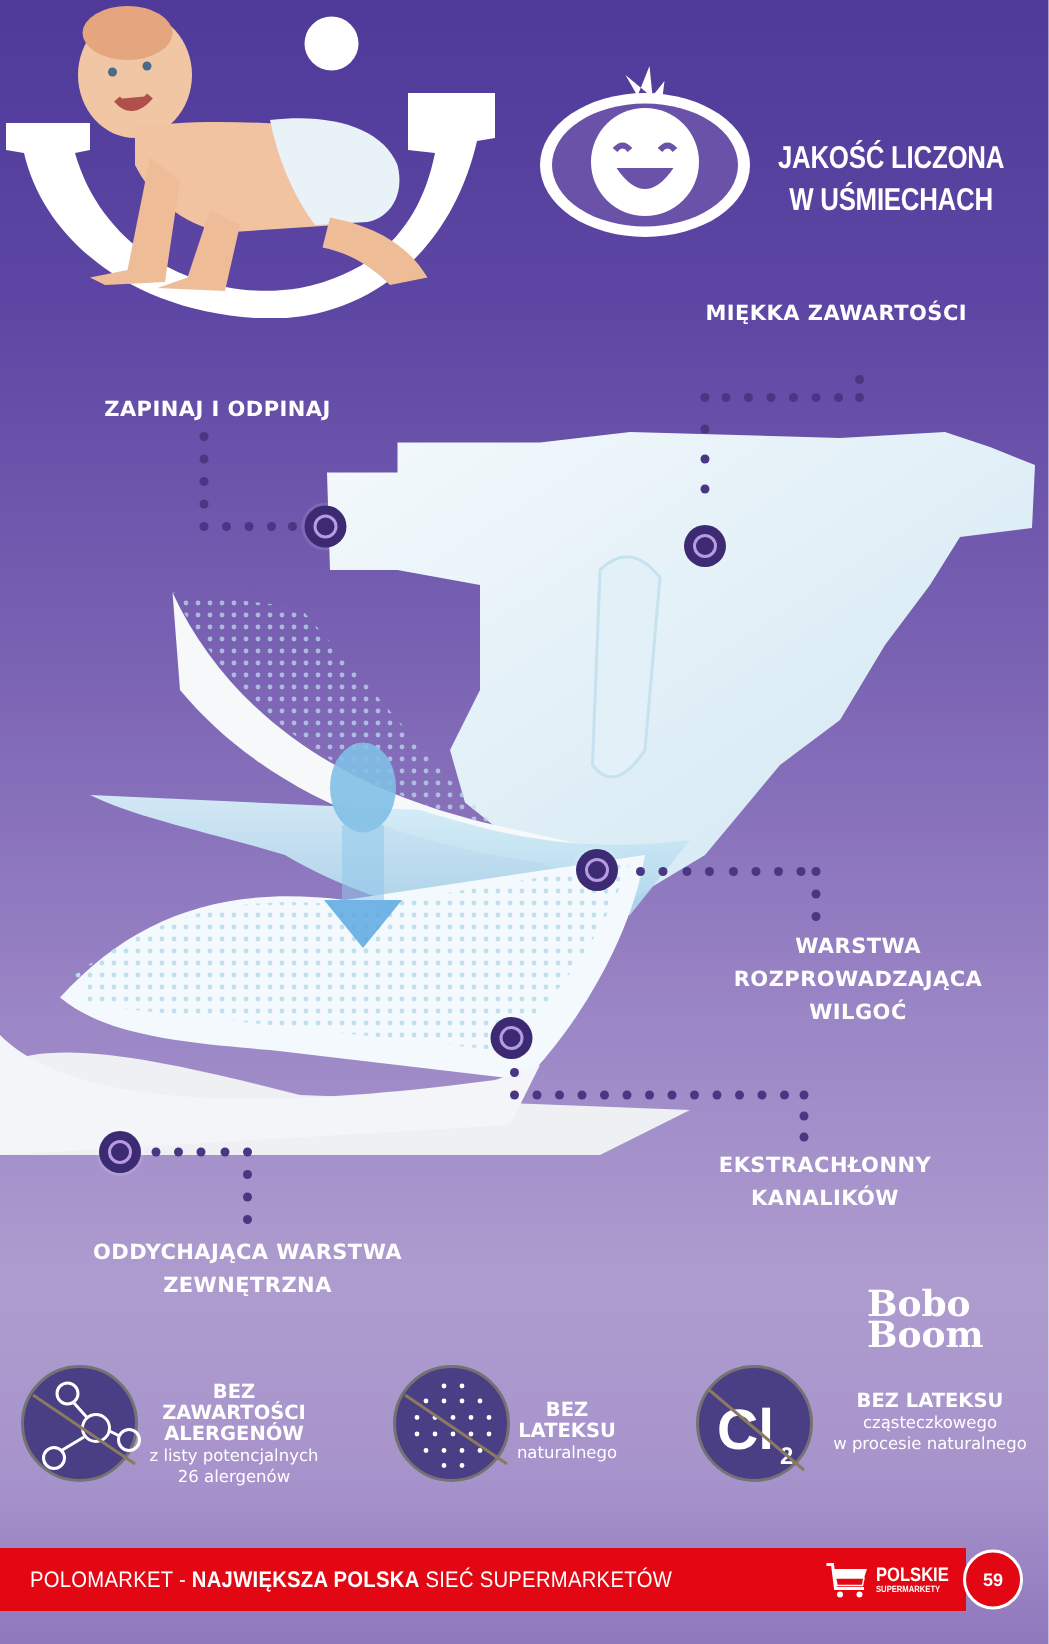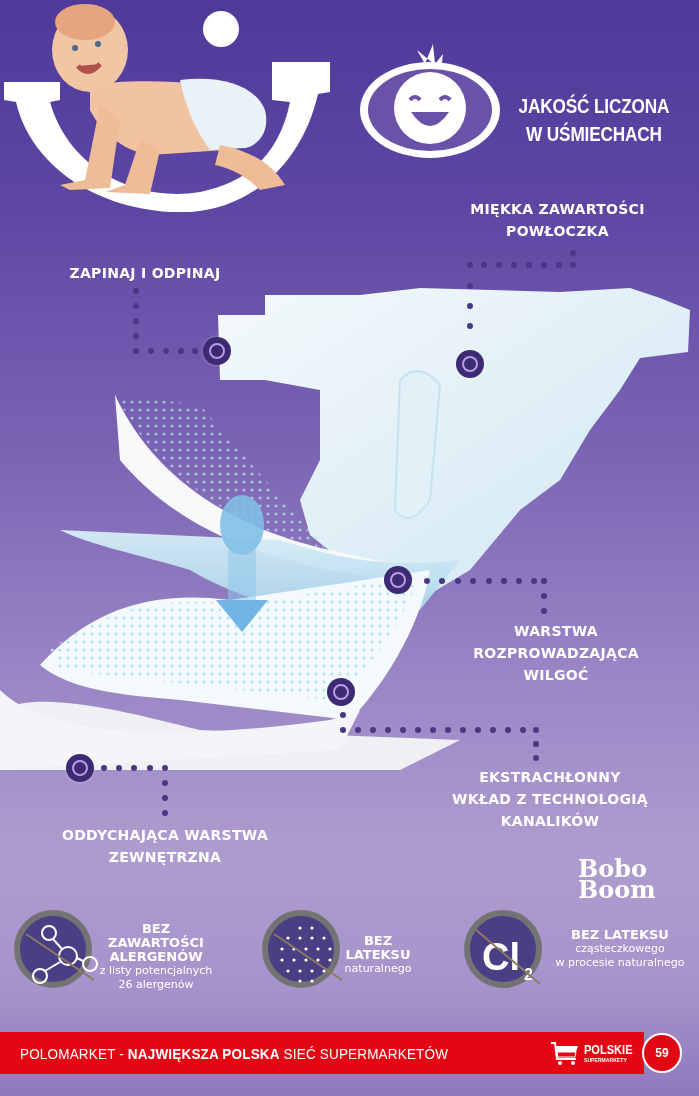--- a/index.html
+++ b/index.html
@@ -45,21 +45,21 @@
   .marker::after {
     content: ""; position: absolute; left: 6px; top: 6px; width: 12px; height: 12px;
     border-radius: 50%; border: 2px solid #b79be3;
   }
 
   .diaper { left: 0; top: 270px; width: 699px; height: 500px; }
 
   
   .feature-icon {
     position: absolute; width: 78px; height: 78px; border-radius: 50%;
-    background: #4a3e85; border: 6px solid #737373;
+    background: #4a3e85; border: 2px solid #737373;
   }
   .feature-text {
     position: absolute; text-align: center; color: #fff;
     font-family: "DejaVu Sans", sans-serif; font-size: 11px; line-height: 14px;
   }
   .feature-text b { display: block; font-size: 13px; }
 
   .brand {
     left: 578px; top: 858px; width: 80px;
     font-family: "DejaVu Serif", serif; font-weight: bold; font-size: 24px;
@@ -116,21 +116,20 @@
   <path d="M85 58 Q90 52 95 58" stroke="#6a52a8" stroke-width="4" fill="none"></path>
   <path d="M56 70 Q75 98 94 70 Z" fill="#6a52a8"></path>
 </svg>
 <div class="abs headline">
   <div>JAKOŚĆ LICZONA</div>
   <div>W UŚMIECHACH</div>
 </div>
 
 <div class="abs label" style="left:440px;top:198px;width:235px;">
   <div>MIĘKKA ZAWARTOŚCI</div>
-  <div>POWŁOCZKA</div>
 </div>
 
 <div class="abs label" style="left:40px;top:262px;width:210px;">
   <div>ZAPINAJ I ODPINAJ</div>
 </div>
 
 <svg class="abs diaper" viewBox="0 0 699 500">
   <defs>
     <linearGradient id="dg1" x1="0" y1="0" x2="1" y2="1">
       <stop offset="0" stop-color="#f4f9fc"></stop>
@@ -201,21 +200,21 @@
   <span class="dot" style="left:486px;top:578px"></span>
   <span class="dot" style="left:501px;top:578px"></span>
   <span class="dot" style="left:516px;top:578px"></span>
   <span class="dot" style="left:531px;top:578px"></span>
   <span class="dot" style="left:541px;top:578px"></span>
   <span class="dot" style="left:541px;top:593px"></span>
   <span class="dot" style="left:541px;top:608px"></span>
 </div>
 <div class="marker" style="left:384px;top:566px"></div>
 
-<div class="label abs" style="left:436px;top:620px;width:240px;">
+<div class="label abs" style="left:452px;top:620px;width:240px;">
   <div>WARSTWA</div>
   <div>ROZPROWADZAJĄCA</div>
   <div>WILGOĆ</div>
 </div>
 
 <div class="marker" style="left:327px;top:678px"></div>
 <div class="dots">
   <span class="dot" style="left:340px;top:712px"></span>
   <span class="dot" style="left:340px;top:727px"></span>
   <span class="dot" style="left:355px;top:727px"></span>
@@ -230,21 +229,20 @@
   <span class="dot" style="left:490px;top:727px"></span>
   <span class="dot" style="left:505px;top:727px"></span>
   <span class="dot" style="left:520px;top:727px"></span>
   <span class="dot" style="left:533px;top:727px"></span>
   <span class="dot" style="left:533px;top:741px"></span>
   <span class="dot" style="left:533px;top:755px"></span>
 </div>
 
 <div class="label abs" style="left:420px;top:766px;width:260px;">
   <div>EKSTRACHŁONNY</div>
-  <div>WKŁAD Z TECHNOLOGIĄ</div>
   <div>KANALIKÓW</div>
 </div>
 
 <div class="marker" style="left:66px;top:754px"></div>
 <div class="dots">
   <span class="dot" style="left:101px;top:765px"></span>
   <span class="dot" style="left:116px;top:765px"></span>
   <span class="dot" style="left:131px;top:765px"></span>
   <span class="dot" style="left:147px;top:765px"></span>
   <span class="dot" style="left:162px;top:765px"></span>

